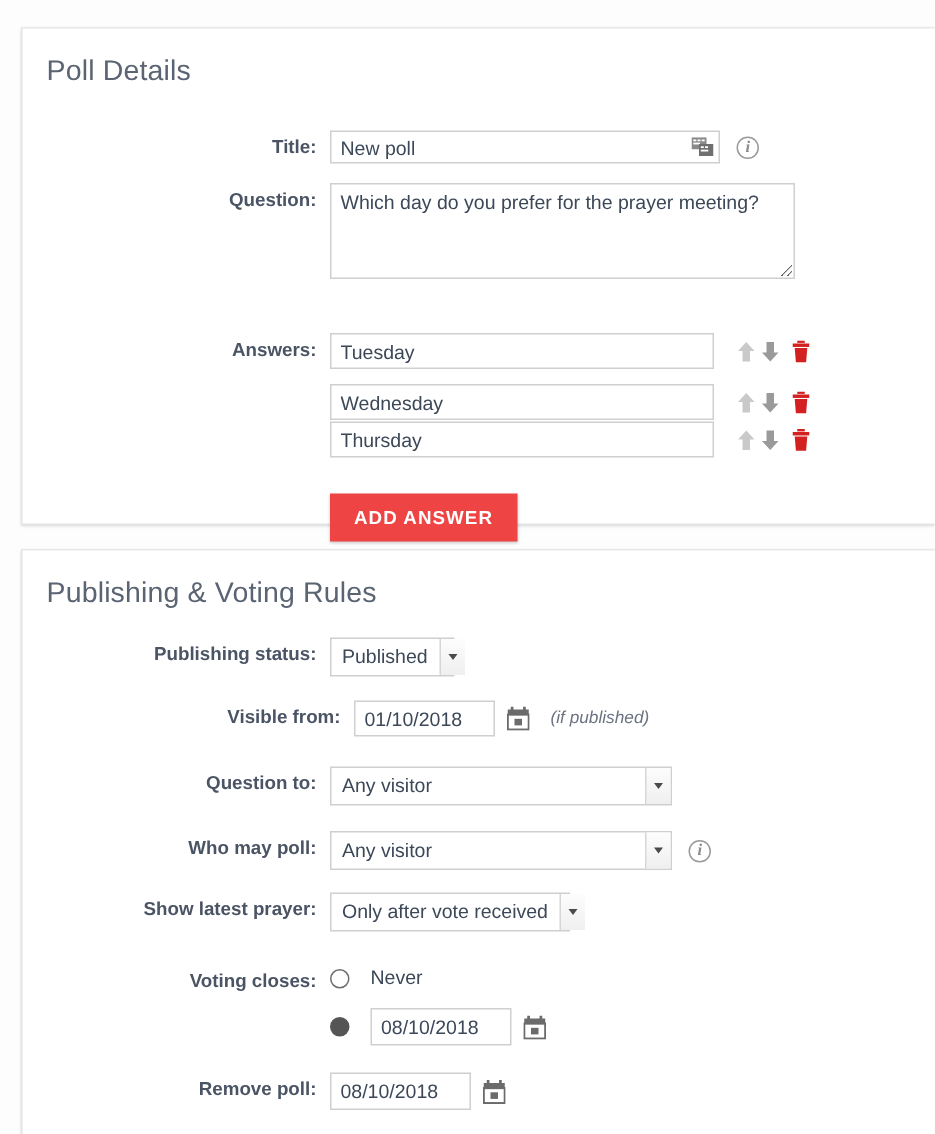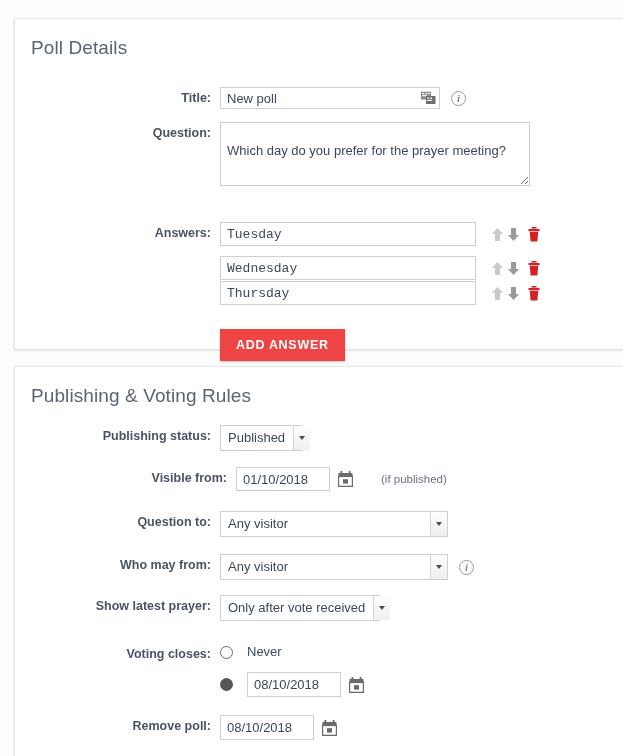--- a/index.html
+++ b/index.html
@@ -75,32 +75,32 @@
     background: #fff;
     font-family: "Liberation Sans", sans-serif;
     font-size: 13px;
     color: #3c4858;
     padding: 3px 6px;
     height: 22px;
     box-sizing: border-box;
     outline: none;
     border-radius: 0;
   }
-  .txt-title { width: 220px; padding-right: 26px; }
-  .txt-answer { width: 256px; height: 24px; font-family: Liberation Mono, monospace; }
+  .txt-title { width: 260px; padding-right: 26px; }
+  .txt-answer { width: 256px; height: 24px; }
   .txt-date { width: 94px; height: 24px; text-align: left; }
   .txt-date-lg { width: 94px; height: 25px; }
 
   textarea.ta {
     border: 1px solid #cfcfcf;
     background: #fff;
     font-family: "Liberation Sans", sans-serif;
     font-size: 13px;
     color: #3c4858;
-    padding: 20px 6px;
+    padding: 4px 6px;
     width: 310px;
     height: 64px;
     box-sizing: border-box;
     resize: both;
     outline: none;
     line-height: 16px;
     overflow: hidden;
   }
 
   
@@ -221,25 +221,26 @@
     border-radius: 50%;
     box-sizing: border-box;
     flex: 0 0 auto;
     cursor: pointer;
   }
   .radio.off { border: 1.5px solid #6d6d6d; background: #fff; }
   .radio.on  { border: 1.5px solid #555; background: #555; }
   .radio-lbl { margin-left: 14px; font-size: 13px; color: #3c4858; }
 
   .hint {
-    margin-left: 28px;
+    margin-left: 14px;
     font-size: 11.5px;
     color: #6b7280;
     line-height: 24px;
     white-space: nowrap;
+    font-style: italic;
   }
 </style>
 </head>
 <body>
 
 <div class="page-bg"></div>
 
 <div class="page">
 
   <section class="panel" id="panel-poll-details">
@@ -402,21 +403,21 @@
         <span class="sel" id="sel-visible-to">
           <span class="sel-val">Any visitor</span>
           <span class="sel-arrow">
               <i></i>
             </span>
         </span>
       </div>
     </div>
 
     <div class="row" style="top:187px; left:0;">
-      <div class="lbl">Who may from:</div>
+      <div class="lbl">Who may poll:</div>
       <div class="ctl">
         <span class="sel" id="sel-who-may-vote">
           <span class="sel-val">Any visitor</span>
           <span class="sel-arrow">
               <i></i>
             </span>
         </span>
         <span class="info-icon">i</span>
       </div>
     </div>

